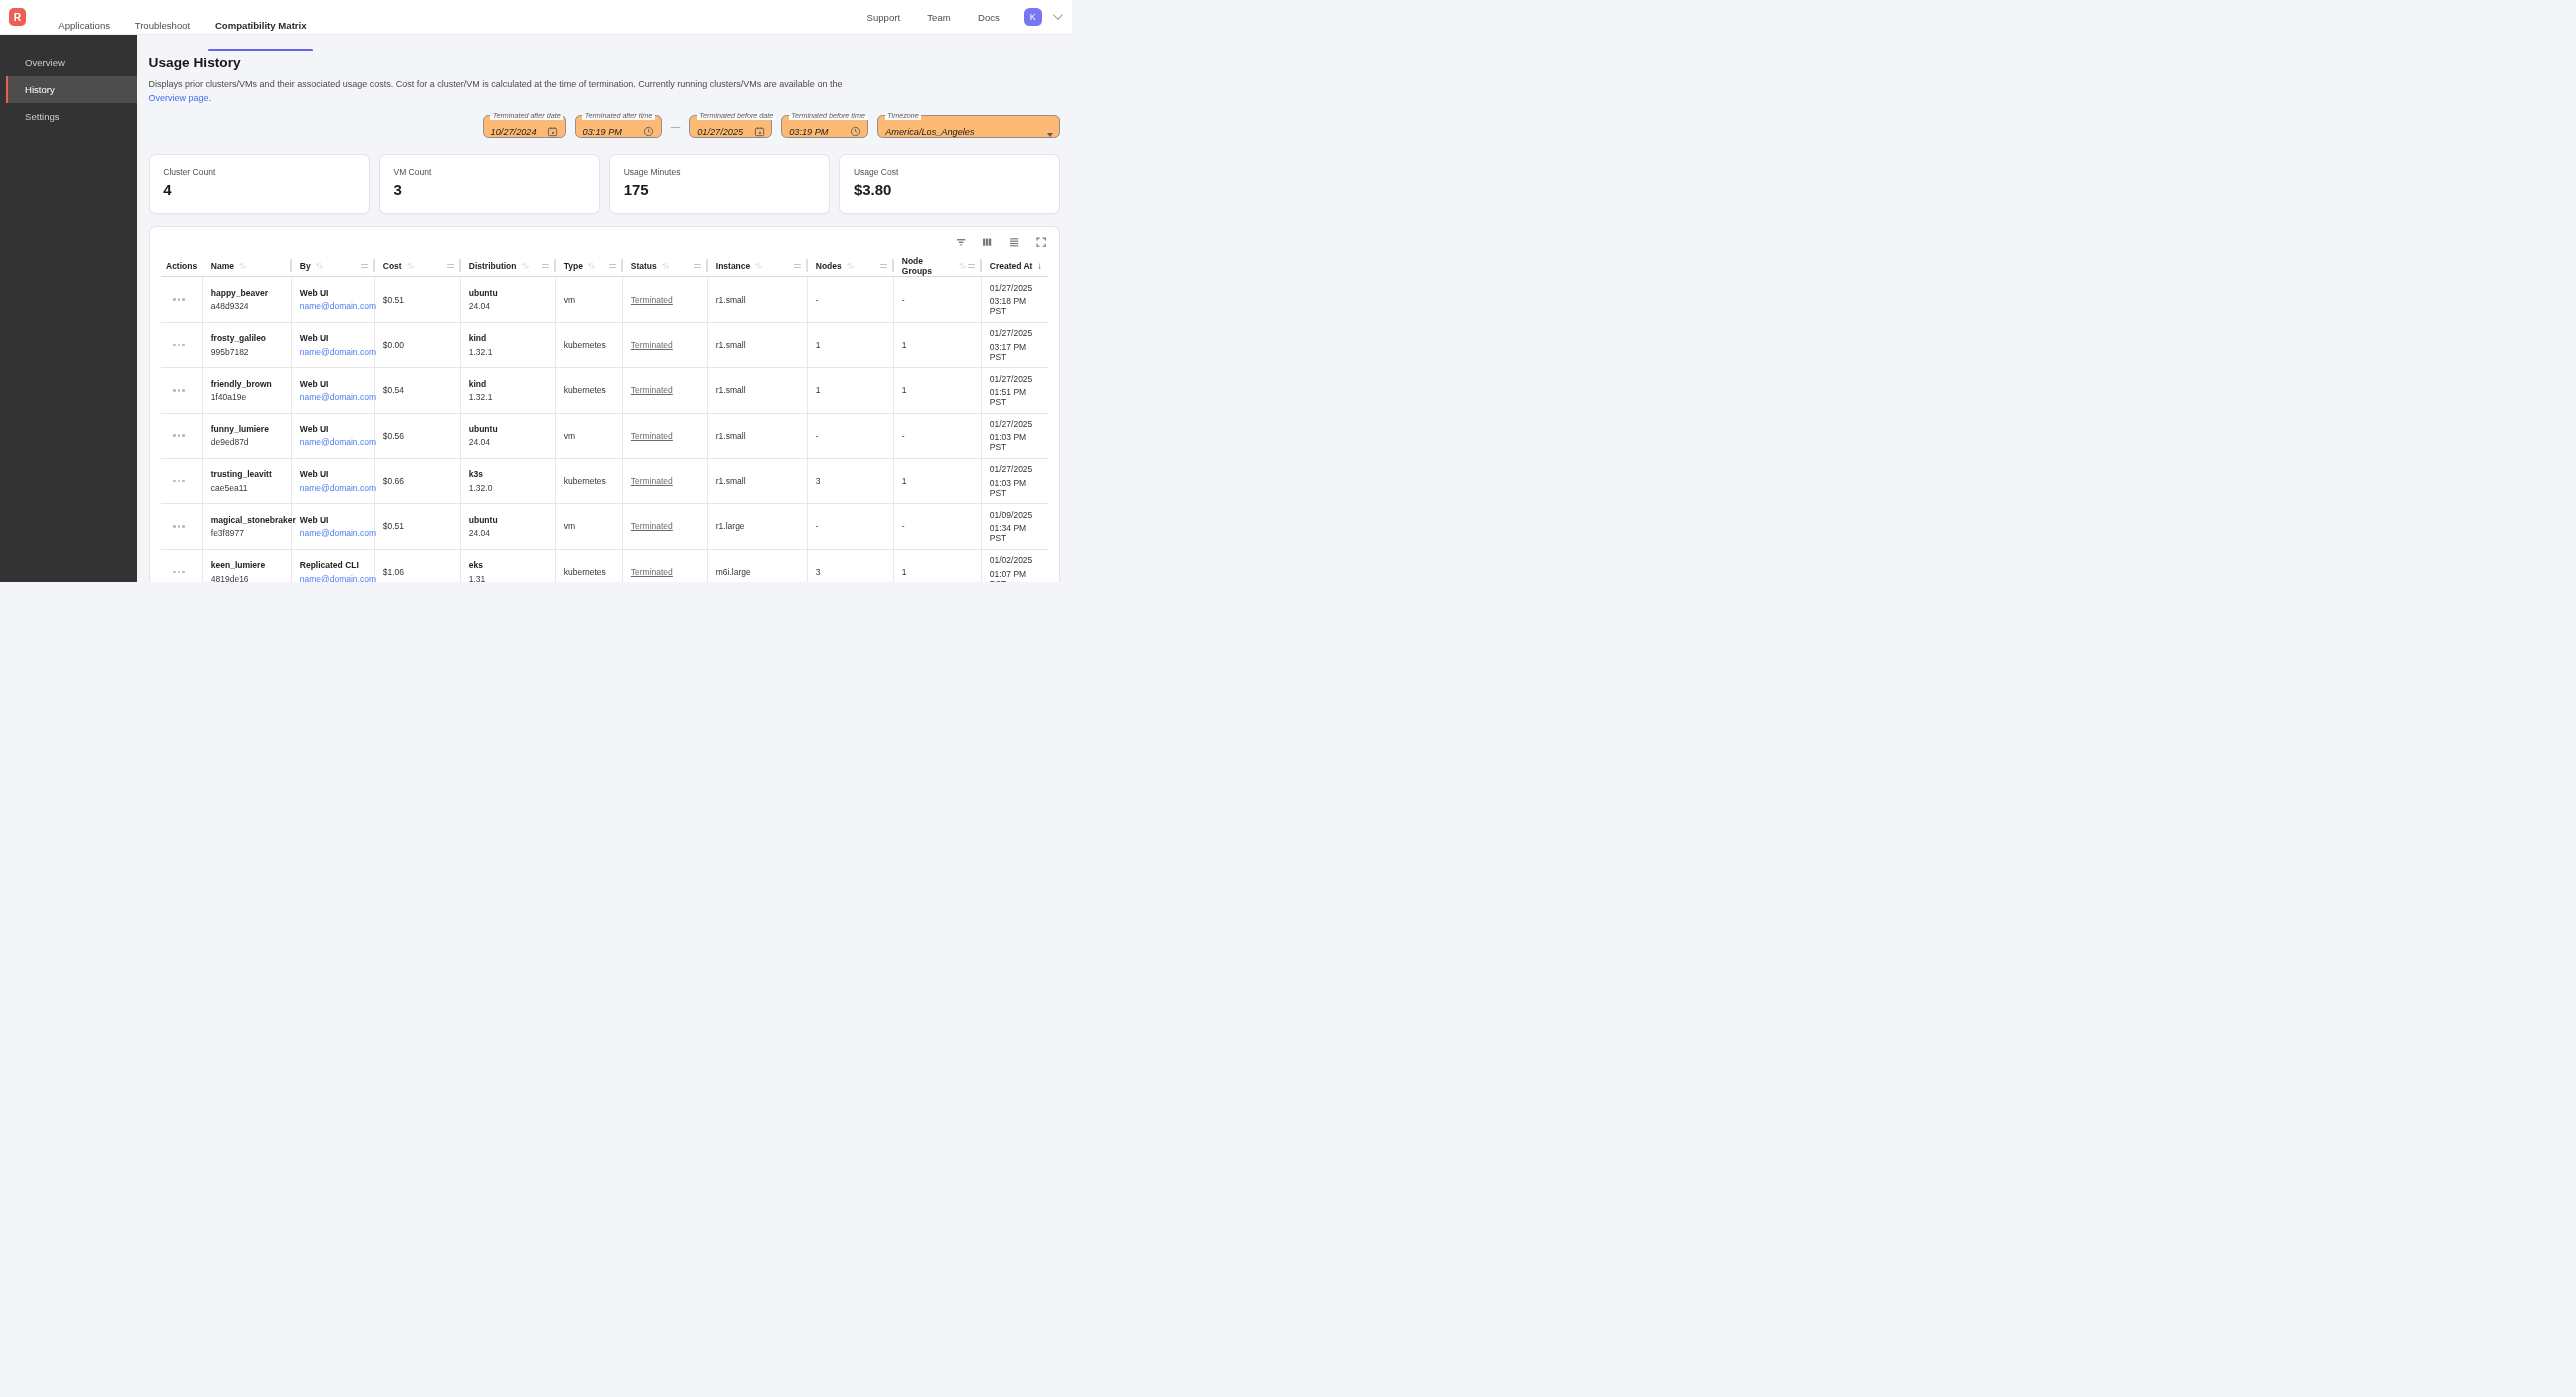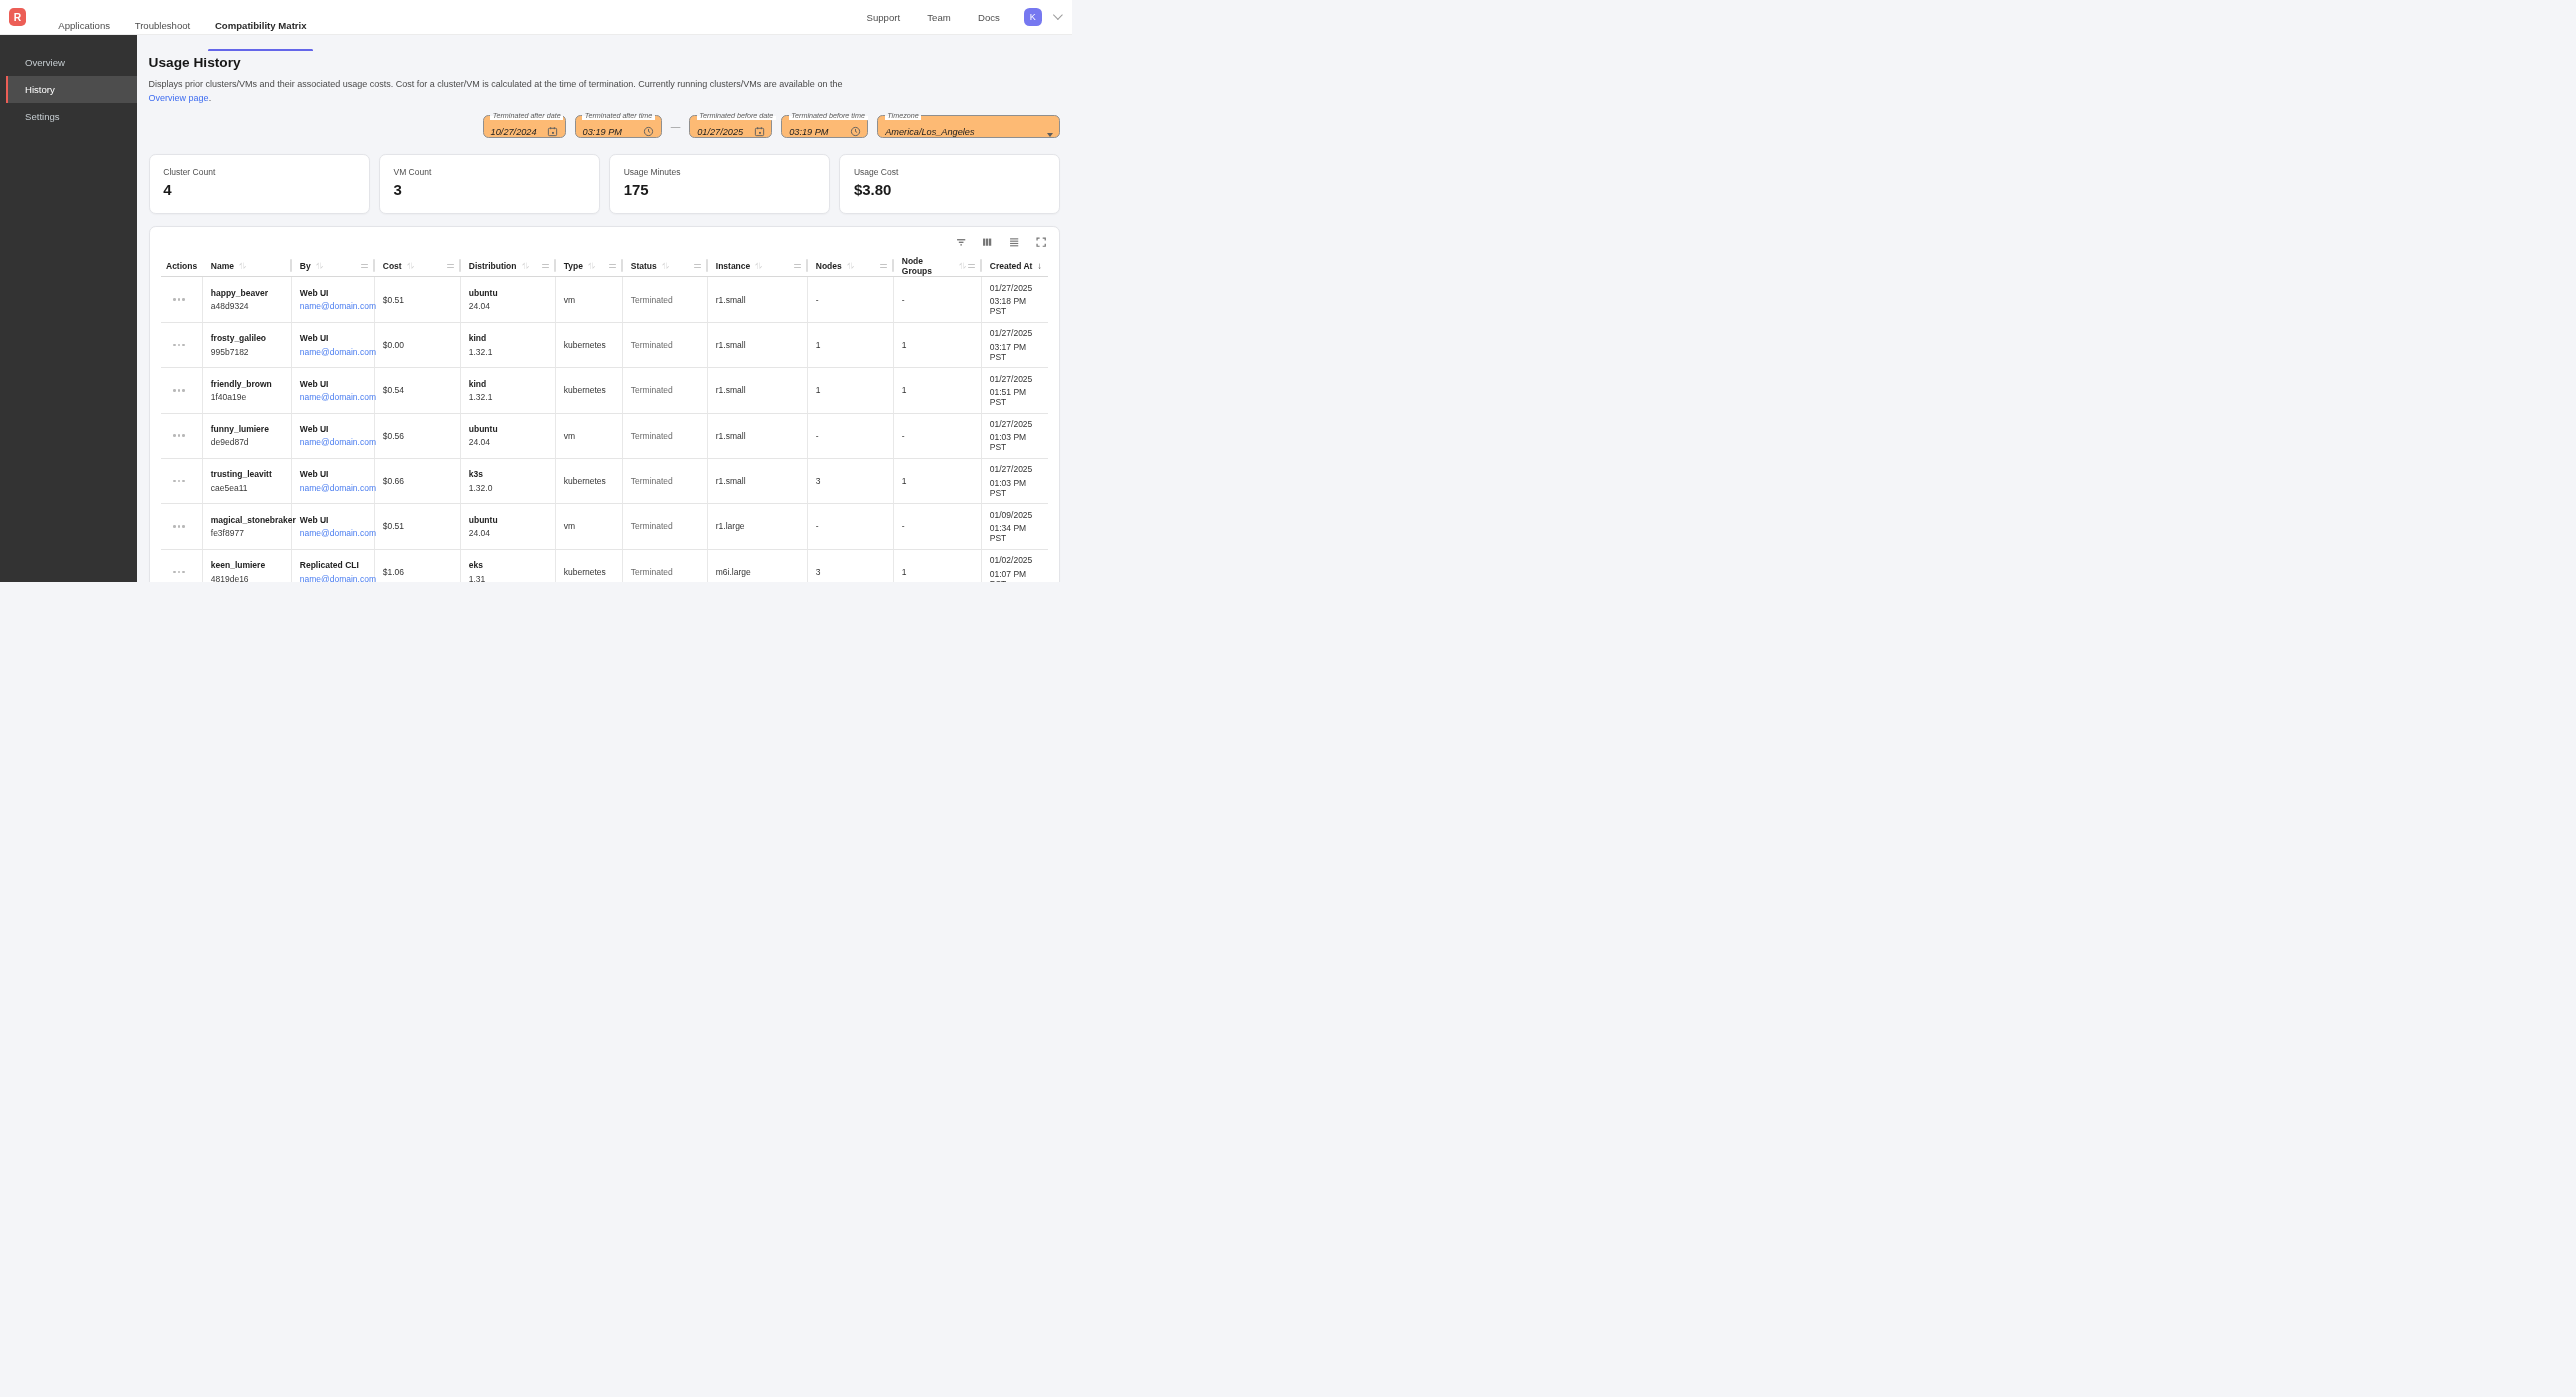--- a/index.html
+++ b/index.html
@@ -123,21 +123,21 @@
   .td {
     min-height:35px; padding:5.5px 4.1px 5.5px 8.2px; font-size:8.5px; color:#333;
     border-bottom:0.7px solid #e5e5e5; border-right:0.7px solid #e8e8e8;
     display:flex; flex-direction:column; justify-content:center; gap:3.4px;
   }
   .td:last-child { border-right:none; }
   .td.c-actions { align-items:center; padding-left:0; }
   .td .primary { font-weight:bold; color:#222; }
   .td .sub { color:#3a3a3a; }
   .td .email { color:#4a7df0; }
-  .td.status { color:#6b6b6b; }
+  .td.status { color:#6b6b6b;text-decoration:underline; }
   .dots { display:flex; gap:2.1px; cursor:pointer; padding:2.7px; }
   .dots i { width:2.7px; height:2.7px; border-radius:50%; background:#b8b8b8; display:block; }
 
   .hscroll {
     margin:0 11px; height:8.2px; background:#f6f6f6;
     border-top:0.7px solid #e9e9e9; border-bottom:0.7px solid #e9e9e9;
     display:flex; align-items:center; padding:0 0.7px;
   }
   .hscroll .thumb { width:61%; height:5.5px; background:#bfbfbf; border-radius:2.7px; }
 

